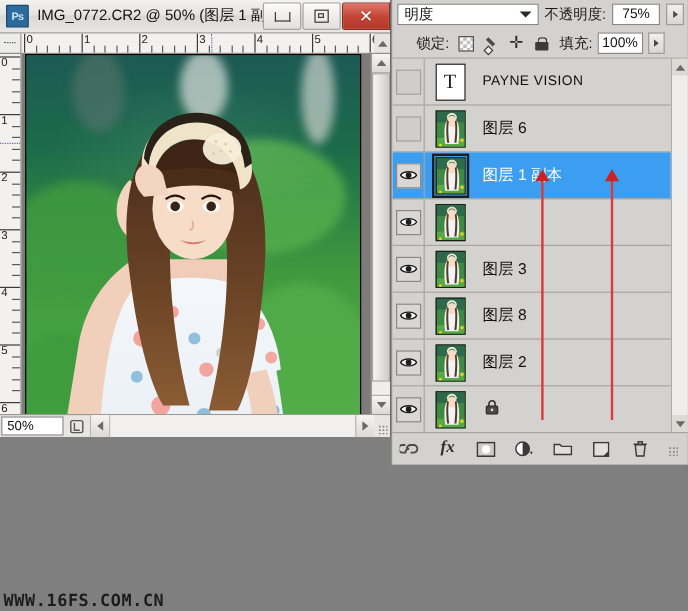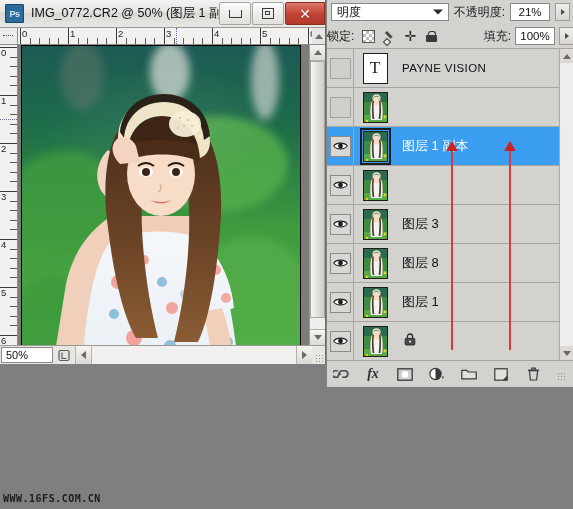--- a/index.html
+++ b/index.html
@@ -135,21 +135,21 @@
   }
   .grip:after{
     content:"";position:absolute;right:2px;bottom:2px;width:8px;height:8px;
     background-image:radial-gradient(#8d8a86 25%,transparent 26%);
     background-size:3px 3px;
   }
 
   .watermark{
     position:absolute;left:3px;top:493px;
     font-family:"DejaVu Sans Mono","Liberation Mono",monospace;
-    font-size:10px;color:#1c1c1c;letter-spacing:0.5px;font-weight:bold;
+    font-size:14px;color:#1c1c1c;letter-spacing:0.5px;font-weight:bold;
   }
 
   
   .layers-panel{
     position:absolute;left:326px;top:0;width:247px;height:387px;
     background:#d4d2cf;display:flex;flex-direction:column;
     border-left:1px solid #85837f;
   }
   .blend-row{
     height:24px;flex:0 0 24px;display:flex;align-items:center;
@@ -172,21 +172,21 @@
   }
   .spin{
     width:15px;height:18px;background:linear-gradient(to bottom,#f2f0ee,#d9d6d2);
     border:1px solid #a09d99;box-sizing:border-box;
     display:flex;align-items:center;justify-content:center;
   }
   .spin .tri-rt{border-top-width:3px;border-bottom-width:3px;border-left-width:4px;border-left-color:#4a4a4a;}
 
   .lock-row{
     height:24px;flex:0 0 24px;display:flex;align-items:center;
-    padding:0 0;gap:4px;background:#d4d2cf;
+    padding:0 20px;gap:4px;background:#d4d2cf;
     border-bottom:1px solid #a8a5a1;
   }
   .lock-icons{display:flex;gap:7px;align-items:center;margin-left:3px;}
   .ico{width:14px;height:14px;display:flex;align-items:center;justify-content:center;}
   .ico-checker{
     width:11px;height:11px;border:1px solid #555;
     background-image:linear-gradient(45deg,#bdbdbd 25%,transparent 25%,transparent 75%,#bdbdbd 75%),
                      linear-gradient(45deg,#bdbdbd 25%,#fff 25%,#fff 75%,#bdbdbd 75%);
     background-size:6px 6px;background-position:0 0,3px 3px;
   }
@@ -629,21 +629,21 @@
   <div class="watermark">WWW.16FS.COM.CN</div>
 
   <div class="layers-panel">
 
     <div class="blend-row">
       <div class="blend-select">
         <span>明度</span>
         <span class="chev"></span>
       </div>
       <span class="lbl-sm">不透明度:</span>
-      <div class="num-field">21%</div>
+      <div class="num-field">75%</div>
       <div class="spin">
         <span class="tri-rt"></span>
       </div>
     </div>
 
     <div class="lock-row">
       <span class="lbl-sm">锁定:</span>
       <div class="lock-icons">
         <span class="ico">
             <span class="ico-checker"></span>
@@ -687,20 +687,21 @@
       <rect y="22" width="25" height="9" fill="#58a845"></rect>
       <path d="M8 8 C6 12 6 20 7 27 L18 27 C19 20 19 12 17 8 Z" fill="#f0f3f6"></path>
       <ellipse cx="12.5" cy="8" rx="4" ry="4.6" fill="#f6dcc6"></ellipse>
       <path d="M8.4 5.4 C8.4 2.6 10.2 1.2 12.5 1.2 C15 1.2 16.8 2.8 16.8 5.6 L15.6 6 C15.4 3.6 14.2 2.8 12.5 2.8 C10.8 2.8 9.6 3.8 9.4 6 Z" fill="#efe6cf"></path>
       <path d="M8.6 7 C7.6 12 7.8 20 8.6 26 L10.4 26 C9.4 19 9.4 12 10 8 Z" fill="#5a3a20"></path>
       <path d="M16.4 7 C17.4 12 17.2 20 16.4 26 L14.6 26 C15.6 19 15.6 12 15 8 Z" fill="#5a3a20"></path>
       <circle cx="21" cy="24" r="1.4" fill="#ecd01c"></circle>
       <circle cx="3" cy="28" r="1.2" fill="#ecd01c"></circle>
                 </svg></div>
             </div>
+            <div class="layer-name ">图层 6</div>
             <div class="lock-cell"></div>
           </div>
           <div class="layer-row selected">
             <div class="eye-cell">
               <div class="eye-box">
                 <svg class="eye-svg" width="15" height="10" viewBox="0 0 15 10">
       <path d="M0.8 5 C3 1.2 12 1.2 14.2 5 C12 8.8 3 8.8 0.8 5 Z" fill="#fff" stroke="#1d1d1d" stroke-width="1.1"></path>
       <circle cx="7.5" cy="5" r="2.4" fill="#1d1d1d"></circle>
                 </svg>
               </div>
@@ -815,21 +816,21 @@
       <rect y="22" width="25" height="9" fill="#58a845"></rect>
       <path d="M8 8 C6 12 6 20 7 27 L18 27 C19 20 19 12 17 8 Z" fill="#f0f3f6"></path>
       <ellipse cx="12.5" cy="8" rx="4" ry="4.6" fill="#f6dcc6"></ellipse>
       <path d="M8.4 5.4 C8.4 2.6 10.2 1.2 12.5 1.2 C15 1.2 16.8 2.8 16.8 5.6 L15.6 6 C15.4 3.6 14.2 2.8 12.5 2.8 C10.8 2.8 9.6 3.8 9.4 6 Z" fill="#efe6cf"></path>
       <path d="M8.6 7 C7.6 12 7.8 20 8.6 26 L10.4 26 C9.4 19 9.4 12 10 8 Z" fill="#5a3a20"></path>
       <path d="M16.4 7 C17.4 12 17.2 20 16.4 26 L14.6 26 C15.6 19 15.6 12 15 8 Z" fill="#5a3a20"></path>
       <circle cx="21" cy="24" r="1.4" fill="#ecd01c"></circle>
       <circle cx="3" cy="28" r="1.2" fill="#ecd01c"></circle>
                 </svg></div>
             </div>
-            <div class="layer-name ">图层 1</div>
+            <div class="layer-name ">图层 2</div>
             <div class="lock-cell"></div>
           </div>
           <div class="layer-row">
             <div class="eye-cell">
               <div class="eye-box">
                 <svg class="eye-svg" width="15" height="10" viewBox="0 0 15 10">
       <path d="M0.8 5 C3 1.2 12 1.2 14.2 5 C12 8.8 3 8.8 0.8 5 Z" fill="#fff" stroke="#1d1d1d" stroke-width="1.1"></path>
       <circle cx="7.5" cy="5" r="2.4" fill="#1d1d1d"></circle>
                 </svg>
               </div>

